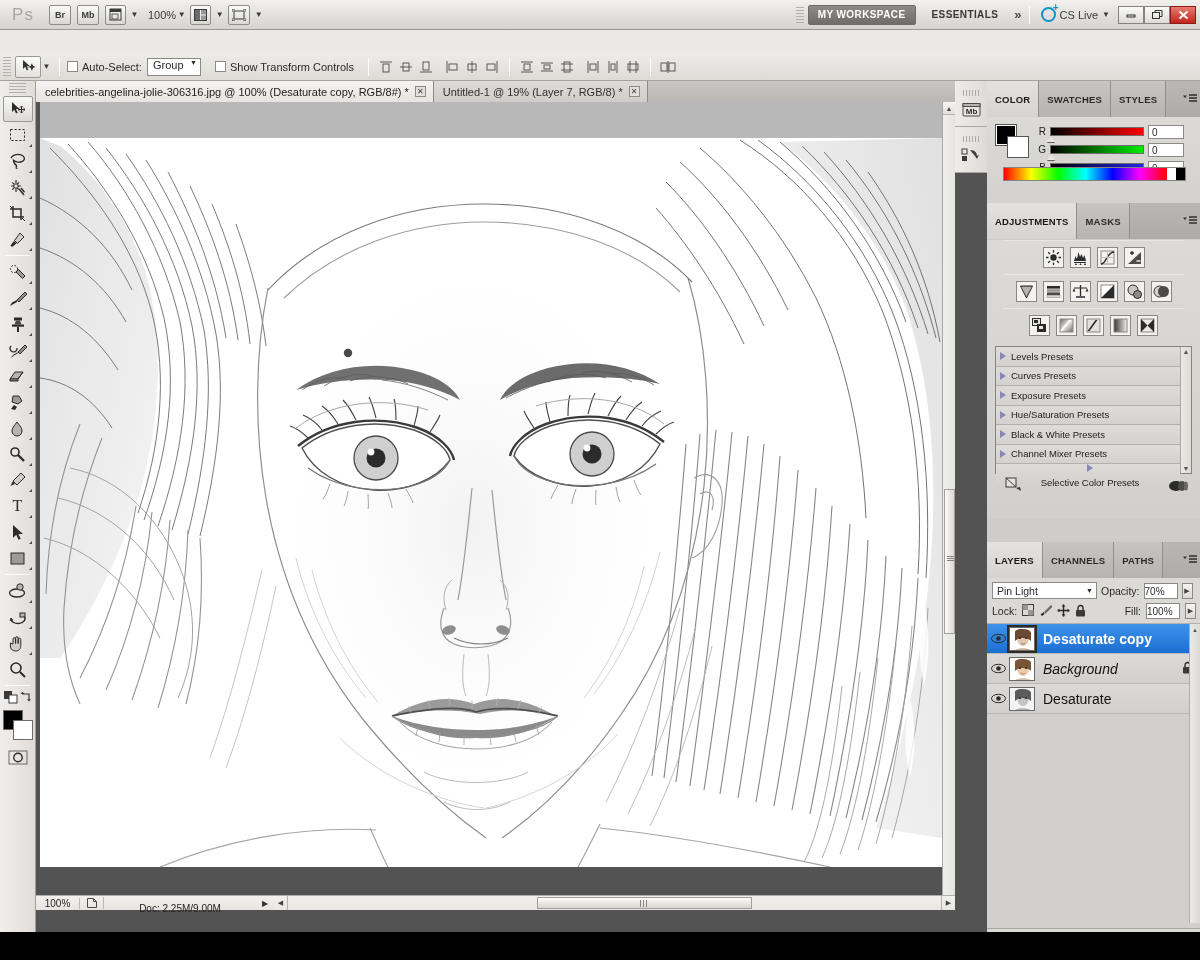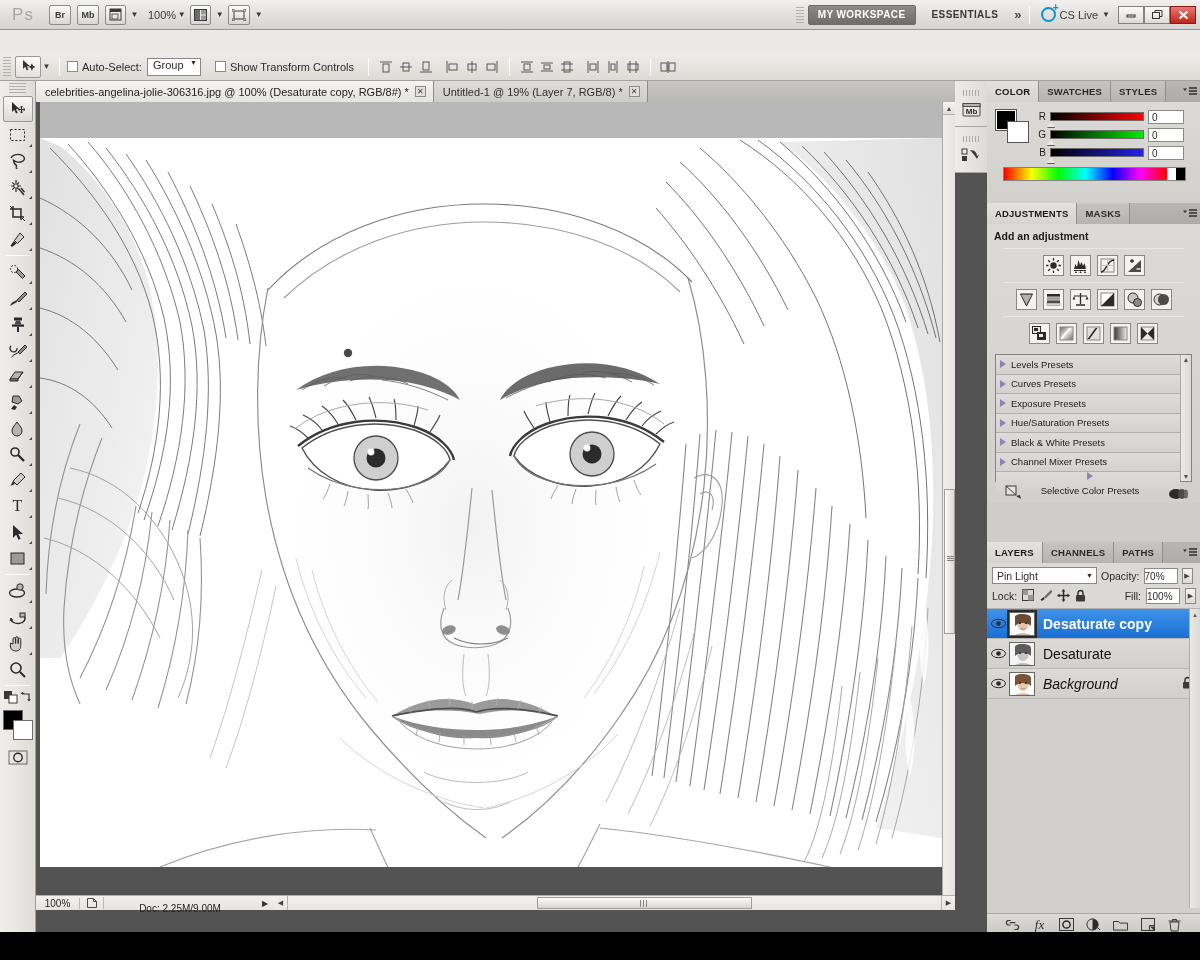--- a/index.html
+++ b/index.html
@@ -117,21 +117,21 @@
               background:#535353; }
   .mdbtn { width:32px; background:linear-gradient(to right,#eeecea,#dedbd7);
            border-bottom:1px solid #a9a7a3; display:flex; flex-direction:column;
            align-items:center; justify-content:center; }
   .mdgrip { width:16px; height:6px; margin-top:3px;
             background-image:repeating-linear-gradient(to right,#adaba7 0 1px,transparent 1px 3px); }
 
   
   #panels { position:absolute; left:987px; top:81px; width:213px; height:851px;
             background:#cfcdc9; }
-  .ptabs { height:21px; display:flex; align-items:stretch;
+  .ptabs { height:36px; display:flex; align-items:stretch;
            background:linear-gradient(#b9b7b3,#aeaca8); }
   .ptab { padding:0 8px; display:flex; align-items:center; font-size:9.5px; font-weight:bold;
           color:#2a2a2a; letter-spacing:.2px; background:linear-gradient(#c7c5c1,#b6b4b0);
           border-right:1px solid #918f8b; }
   .ptab.on { background:linear-gradient(#e4e2de,#d6d4d0); color:#1a1a1a; }
   .pmenu { margin-left:auto; width:20px; display:flex; align-items:center; justify-content:center;
            font-size:9px; color:#2f2f2f; }
   .pbody { background:linear-gradient(#dcdad6,#d2d0cc); }
 
   
@@ -959,21 +959,20 @@
         <div class="ptab on">ADJUSTMENTS</div>
         <div class="ptab">MASKS</div>
         <div class="pmenu">
           <svg width="14" height="10" viewBox="0 0 14 10">
               <path d="M0 1.5l4 0M0 1.5l2 2.4L4 1.5" fill="#2f2f2f"></path>
               <path d="M6 1h8M6 4h8M6 7h8" stroke="#2f2f2f" stroke-width="1.3"></path>
             </svg>
         </div>
       </div>
       <div class="pbody" style="height:279px;">
-        <div class="adjhead">Add an adjustment</div>
         <div class="adjsep"></div>
 
         <div class="adjrow">
           <div class="adjico">
             <svg width="17" height="17" viewBox="0 0 17 17">
                 <circle cx="8.5" cy="8.5" r="3.2" fill="#2b2b2b"></circle>
                 <g stroke="#2b2b2b" stroke-width="1.3">
                   <path d="M8.5 1v2.5M8.5 13.5V16M1 8.5h2.5M13.5 8.5H16M3.2 3.2l1.8 1.8M12 12l1.8 1.8M3.2 13.8l1.8-1.8M12 5l1.8-1.8"></path>
                 </g>
               </svg>
@@ -1235,58 +1234,58 @@
 
           <div class="lrow">
             <span class="eye">
               <svg width="15" height="11" viewBox="0 0 15 11">
                   <ellipse cx="7.5" cy="5.5" rx="7" ry="4.2" fill="none" stroke="#2b2b2b"></ellipse>
                   <circle cx="7.5" cy="5.5" r="2.3" fill="#2b2b2b"></circle>
                 </svg>
             </span>
             <span class="lthumb">
               <svg width="26" height="24" viewBox="0 0 26 24">
-                  <rect width="26" height="24" fill="#f4f4f4"></rect>
-                  <ellipse cx="13" cy="10" rx="6" ry="8" fill="#c4c4c4"></ellipse>
-                  <path d="M5 4 C5 0 21 0 21 5 L21 13 C18 9 8 9 5 13 Z" fill="#5c5c5c"></path>
-                  <ellipse cx="10" cy="10" rx="1.2" ry="1" fill="#2e2e2e"></ellipse>
-                  <ellipse cx="16" cy="10" rx="1.2" ry="1" fill="#2e2e2e"></ellipse>
-                  <path d="M3 24 C6 19 20 19 23 24 Z" fill="#b4b4b4"></path>
-                </svg>
-            </span>
-            <span class="lname">Desaturate</span>
-          </div>
-
-          <div class="lrow">
-            <span class="eye">
-              <svg width="15" height="11" viewBox="0 0 15 11">
-                  <ellipse cx="7.5" cy="5.5" rx="7" ry="4.2" fill="none" stroke="#2b2b2b"></ellipse>
-                  <circle cx="7.5" cy="5.5" r="2.3" fill="#2b2b2b"></circle>
-                </svg>
-            </span>
-            <span class="lthumb">
-              <svg width="26" height="24" viewBox="0 0 26 24">
                   <rect width="26" height="24" fill="#fff"></rect>
                   <ellipse cx="13" cy="10" rx="6" ry="8" fill="#e8c9ae"></ellipse>
                   <path d="M5 4 C5 0 21 0 21 5 L21 13 C18 9 8 9 5 13 Z" fill="#7a5436"></path>
                   <ellipse cx="10" cy="10" rx="1.2" ry="1" fill="#44301f"></ellipse>
                   <ellipse cx="16" cy="10" rx="1.2" ry="1" fill="#44301f"></ellipse>
                   <path d="M11 15 C12.5 16.5 14 16.5 15 15" stroke="#bb7f68" fill="none"></path>
                   <path d="M3 24 C6 19 20 19 23 24 Z" fill="#d4bda9"></path>
                 </svg>
             </span>
             <span class="lname italic">Background</span>
             <span class="lockico">
               <svg width="11" height="13" viewBox="0 0 11 13">
                   <path d="M3 6V4a2.5 2.5 0 015 0v2" fill="none" stroke="#2b2b2b" stroke-width="1.4"></path>
                   <rect x="1" y="6" width="9" height="6.5" rx="1" fill="#3d3b37"></rect>
                 </svg>
             </span>
           </div>
 
+          <div class="lrow">
+            <span class="eye">
+              <svg width="15" height="11" viewBox="0 0 15 11">
+                  <ellipse cx="7.5" cy="5.5" rx="7" ry="4.2" fill="none" stroke="#2b2b2b"></ellipse>
+                  <circle cx="7.5" cy="5.5" r="2.3" fill="#2b2b2b"></circle>
+                </svg>
+            </span>
+            <span class="lthumb">
+              <svg width="26" height="24" viewBox="0 0 26 24">
+                  <rect width="26" height="24" fill="#f4f4f4"></rect>
+                  <ellipse cx="13" cy="10" rx="6" ry="8" fill="#c4c4c4"></ellipse>
+                  <path d="M5 4 C5 0 21 0 21 5 L21 13 C18 9 8 9 5 13 Z" fill="#5c5c5c"></path>
+                  <ellipse cx="10" cy="10" rx="1.2" ry="1" fill="#2e2e2e"></ellipse>
+                  <ellipse cx="16" cy="10" rx="1.2" ry="1" fill="#2e2e2e"></ellipse>
+                  <path d="M3 24 C6 19 20 19 23 24 Z" fill="#b4b4b4"></path>
+                </svg>
+            </span>
+            <span class="lname">Desaturate</span>
+          </div>
+
           <div id="lp-scroll">
             <div style="height:11px;display:flex;align-items:center;justify-content:center;font-size:6px;color:#555;">▲</div>
           </div>
         </div>
 
         <div id="lp-foot">
           <span class="lfico">
             <svg width="16" height="10" viewBox="0 0 16 10">
                 <path d="M6 5H4a2.5 2.5 0 010-5h2M10 5h2a2.5 2.5 0 010 5h-2M5 2.5h6" fill="none" stroke="#3d3b37" stroke-width="1.3"></path>
               </svg>

